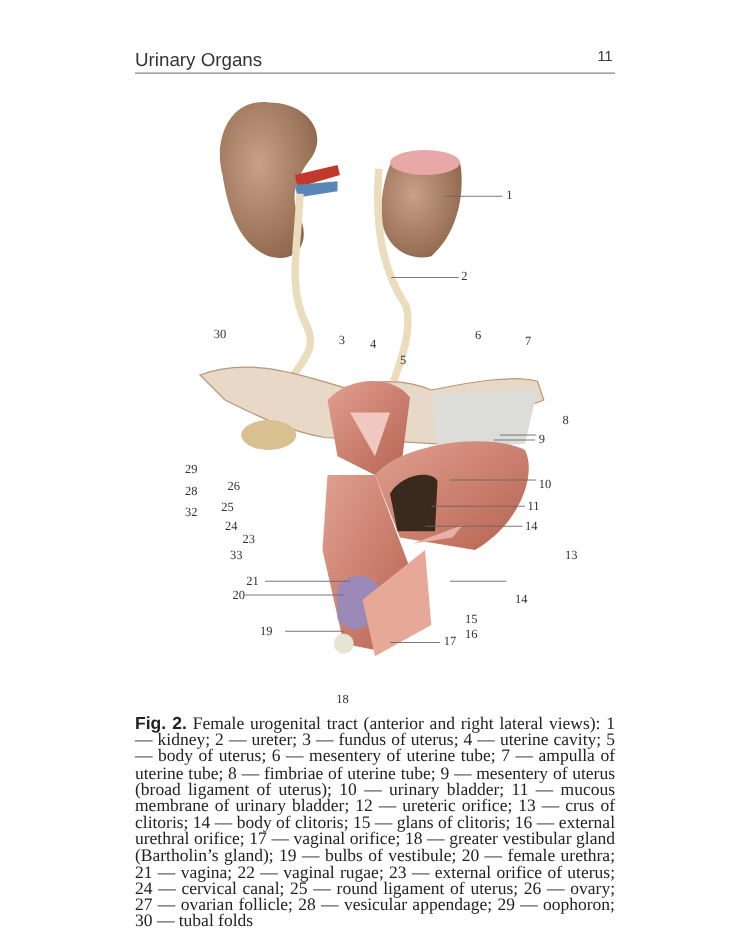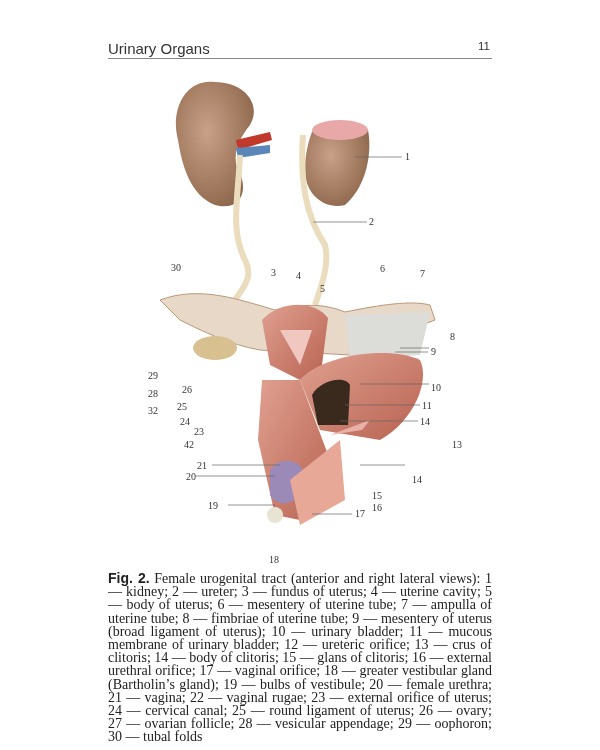--- a/index.html
+++ b/index.html
@@ -90,21 +90,21 @@
       <span class="lbl" style="left: 420px; top: 357px;">14</span>
       <span class="lbl" style="left: 407px; top: 380px; margin-left: 45px;">13</span>
       <span class="lbl" style="left: 372px; top: 415px; margin-left: 40px;">14</span>
       <span class="lbl" style="left: 372px; top: 431px;">15</span>
       <span class="lbl" style="left: 372px; top: 443px;">16</span>
       <span class="lbl" style="left: 355px; top: 449px;">17</span>
       <span class="lbl" style="left: 269px; top: 495px; text-align: center;">18</span>
       <span class="lbl" style="left: 208px; top: 441px;">19</span>
       <span class="lbl" style="left: 186px; top: 412px;">20</span>
       <span class="lbl" style="left: 197px; top: 401px;">21</span>
-      <span class="lbl" style="left: 184px; top: 380px;">42</span>
+      <span class="lbl" style="left: 184px; top: 380px;">33</span>
       <span class="lbl" style="left: 194px; top: 367px;">23</span>
       <span class="lbl" style="left: 180px; top: 357px;">24</span>
       <span class="lbl" style="left: 177px; top: 342px;">25</span>
       <span class="lbl" style="left: 182px; top: 325px;">26</span>
       <span class="lbl" style="left: 148px; top: 346px;">32</span>
       <span class="lbl" style="left: 148px; top: 329px;">28</span>
       <span class="lbl" style="left: 148px; top: 311px;">29</span>
       <span class="lbl" style="left: 171px; top: 203px;">30</span>
     </div>
 </div>

